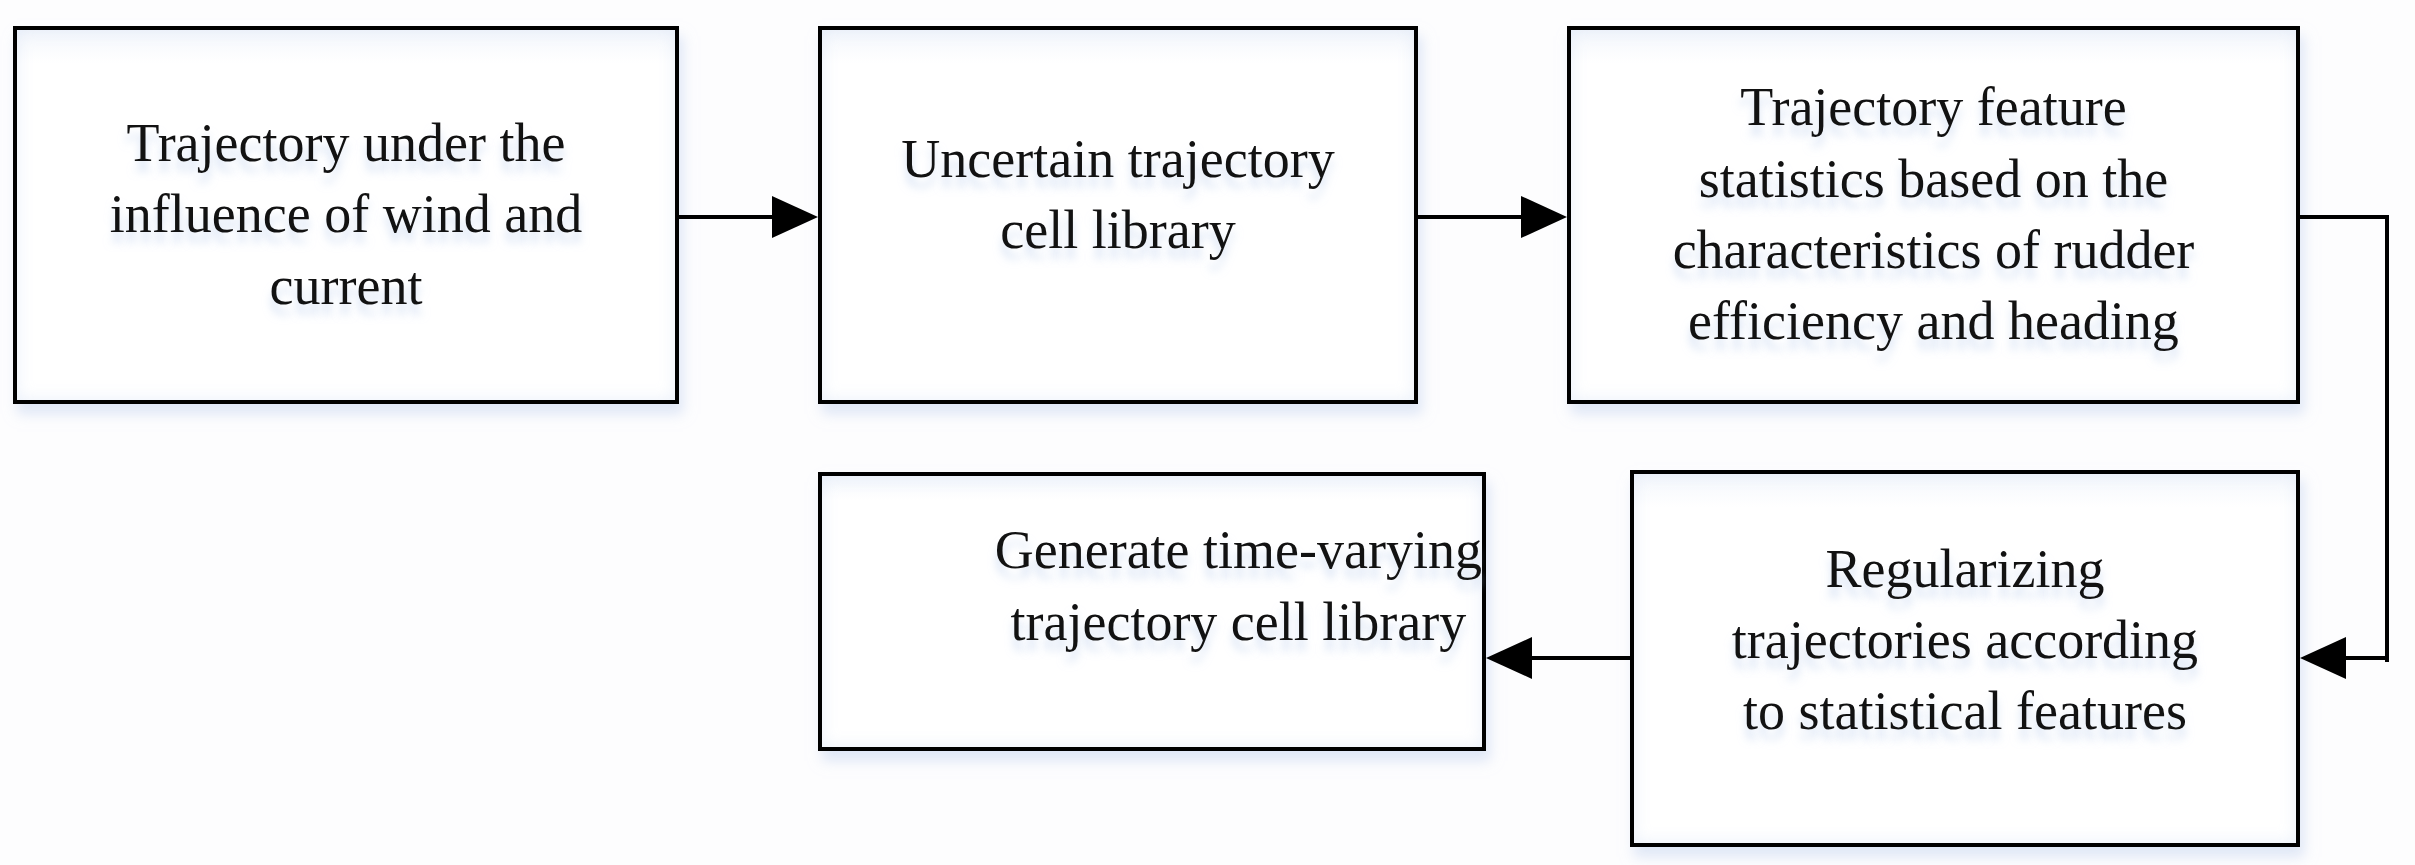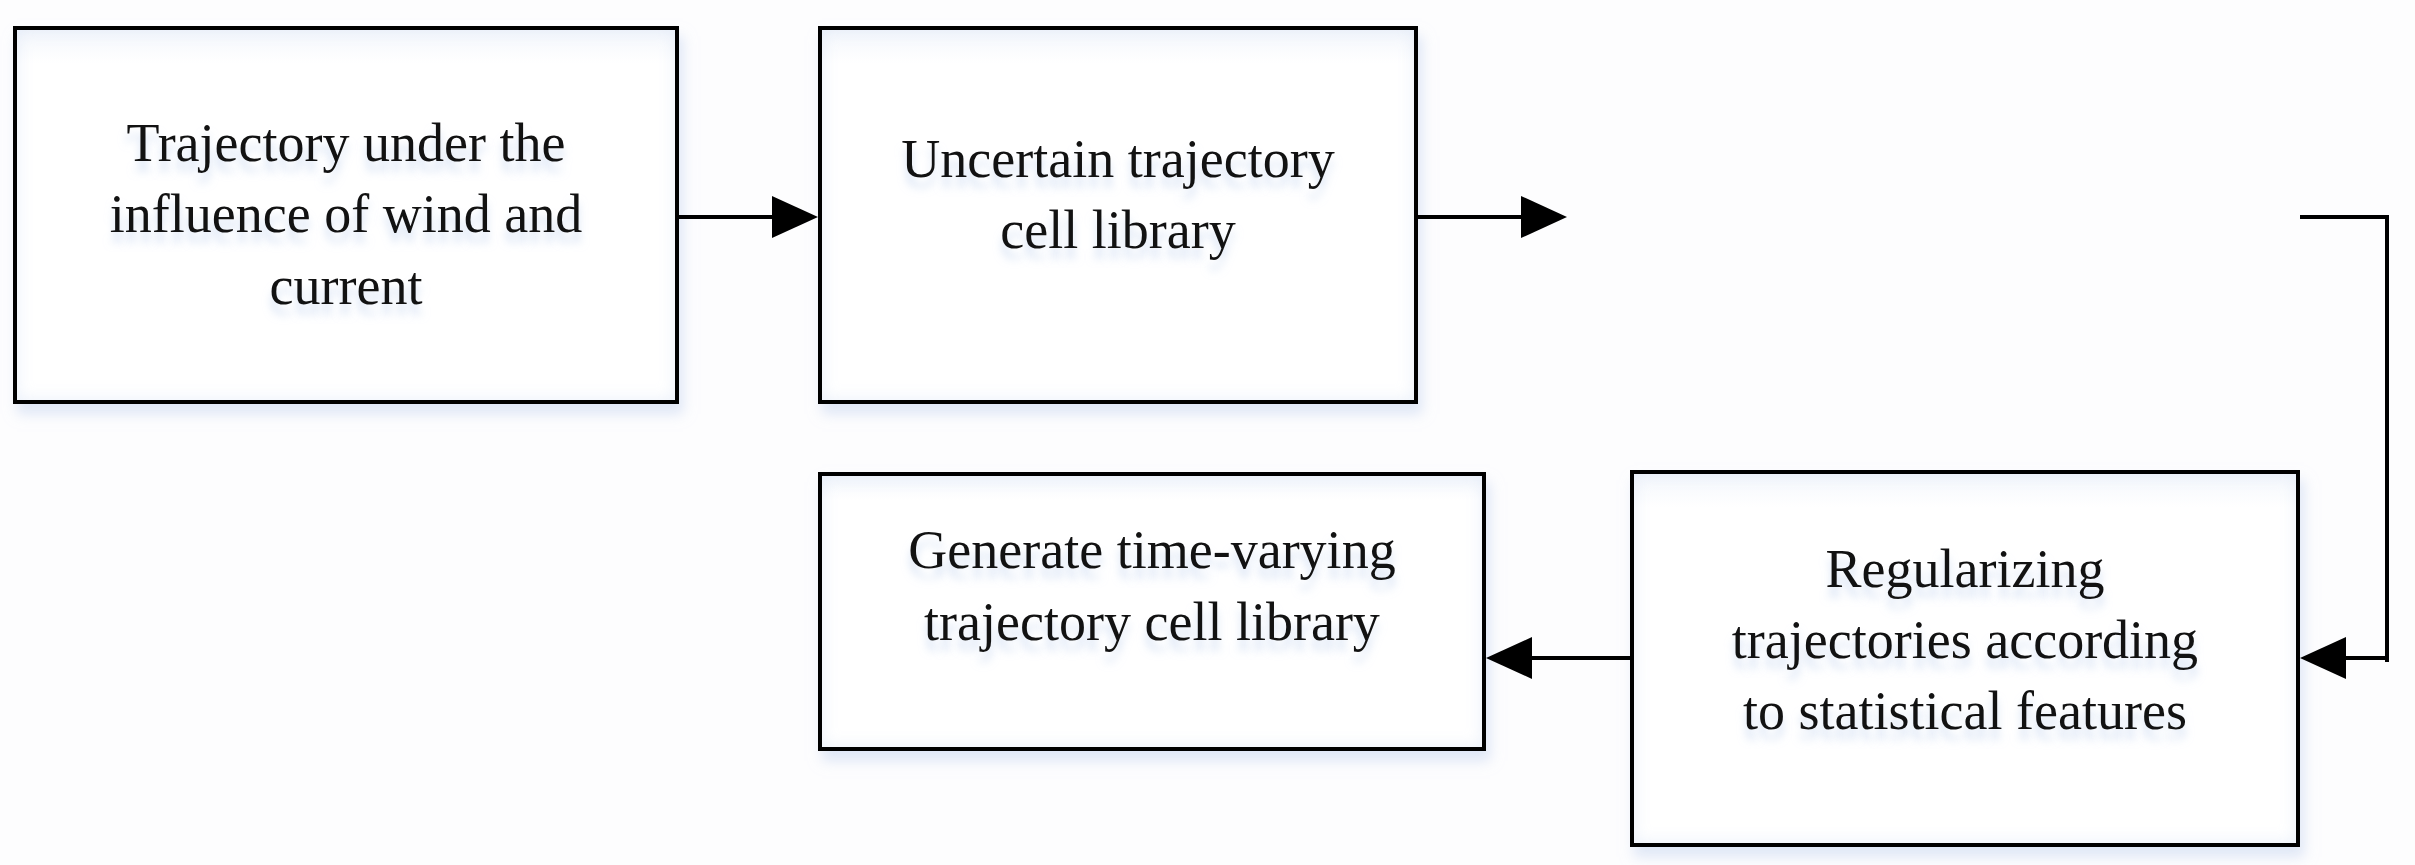--- a/index.html
+++ b/index.html
@@ -27,21 +27,21 @@
     line-height: 1.32;
   }
   .node .label {
     white-space: pre-line;
     text-shadow: 0 10px 9px rgba(178, 200, 234, 0.55);
   }
   #node1 { left: 13px;   top: 26px;  width: 666px; height: 378px; text-align: center; }
   #node2 { left: 818px;  top: 26px;  width: 600px; height: 378px; padding-bottom: 40px; }
   #node3 { left: 1567px; top: 26px;  width: 733px; height: 378px; }
   #node4 { left: 1630px; top: 470px; width: 670px; height: 377px; padding-bottom: 36px; }
-  #node5 { left: 818px;  top: 472px; width: 668px; height: 279px; padding-bottom: 50px; }
+  #node5 { left: 818px;  top: 472px; width: 668px; height: 279px; padding-bottom: 50px; justify-content: flex-end; }
 
   .hline, .vline { position: absolute; background: #000000; }
   .arrowhead {
     position: absolute;
     width: 0; height: 0;
     border-top: 21px solid transparent;
     border-bottom: 21px solid transparent;
   }
   .arrowhead.point-right { border-left: 46px solid #000000; }
   .arrowhead.point-left  { border-right: 46px solid #000000; }
@@ -70,20 +70,26 @@
     <span class="label">Trajectory under the
 influence of wind and
 current</span>
   </div>
 
   <div class="node" id="node2">
     <span class="label">Uncertain trajectory
 cell library</span>
   </div>
 
+  <div class="node" id="node3">
+    <span class="label">Trajectory feature
+statistics based on the
+characteristics of rudder
+efficiency and heading</span>
+  </div>
 
   <div class="node" id="node4">
     <span class="label">Regularizing
 trajectories according
 to statistical features</span>
   </div>
 
   <div class="node" id="node5">
     <span class="label">Generate time-varying
 trajectory cell library</span>

